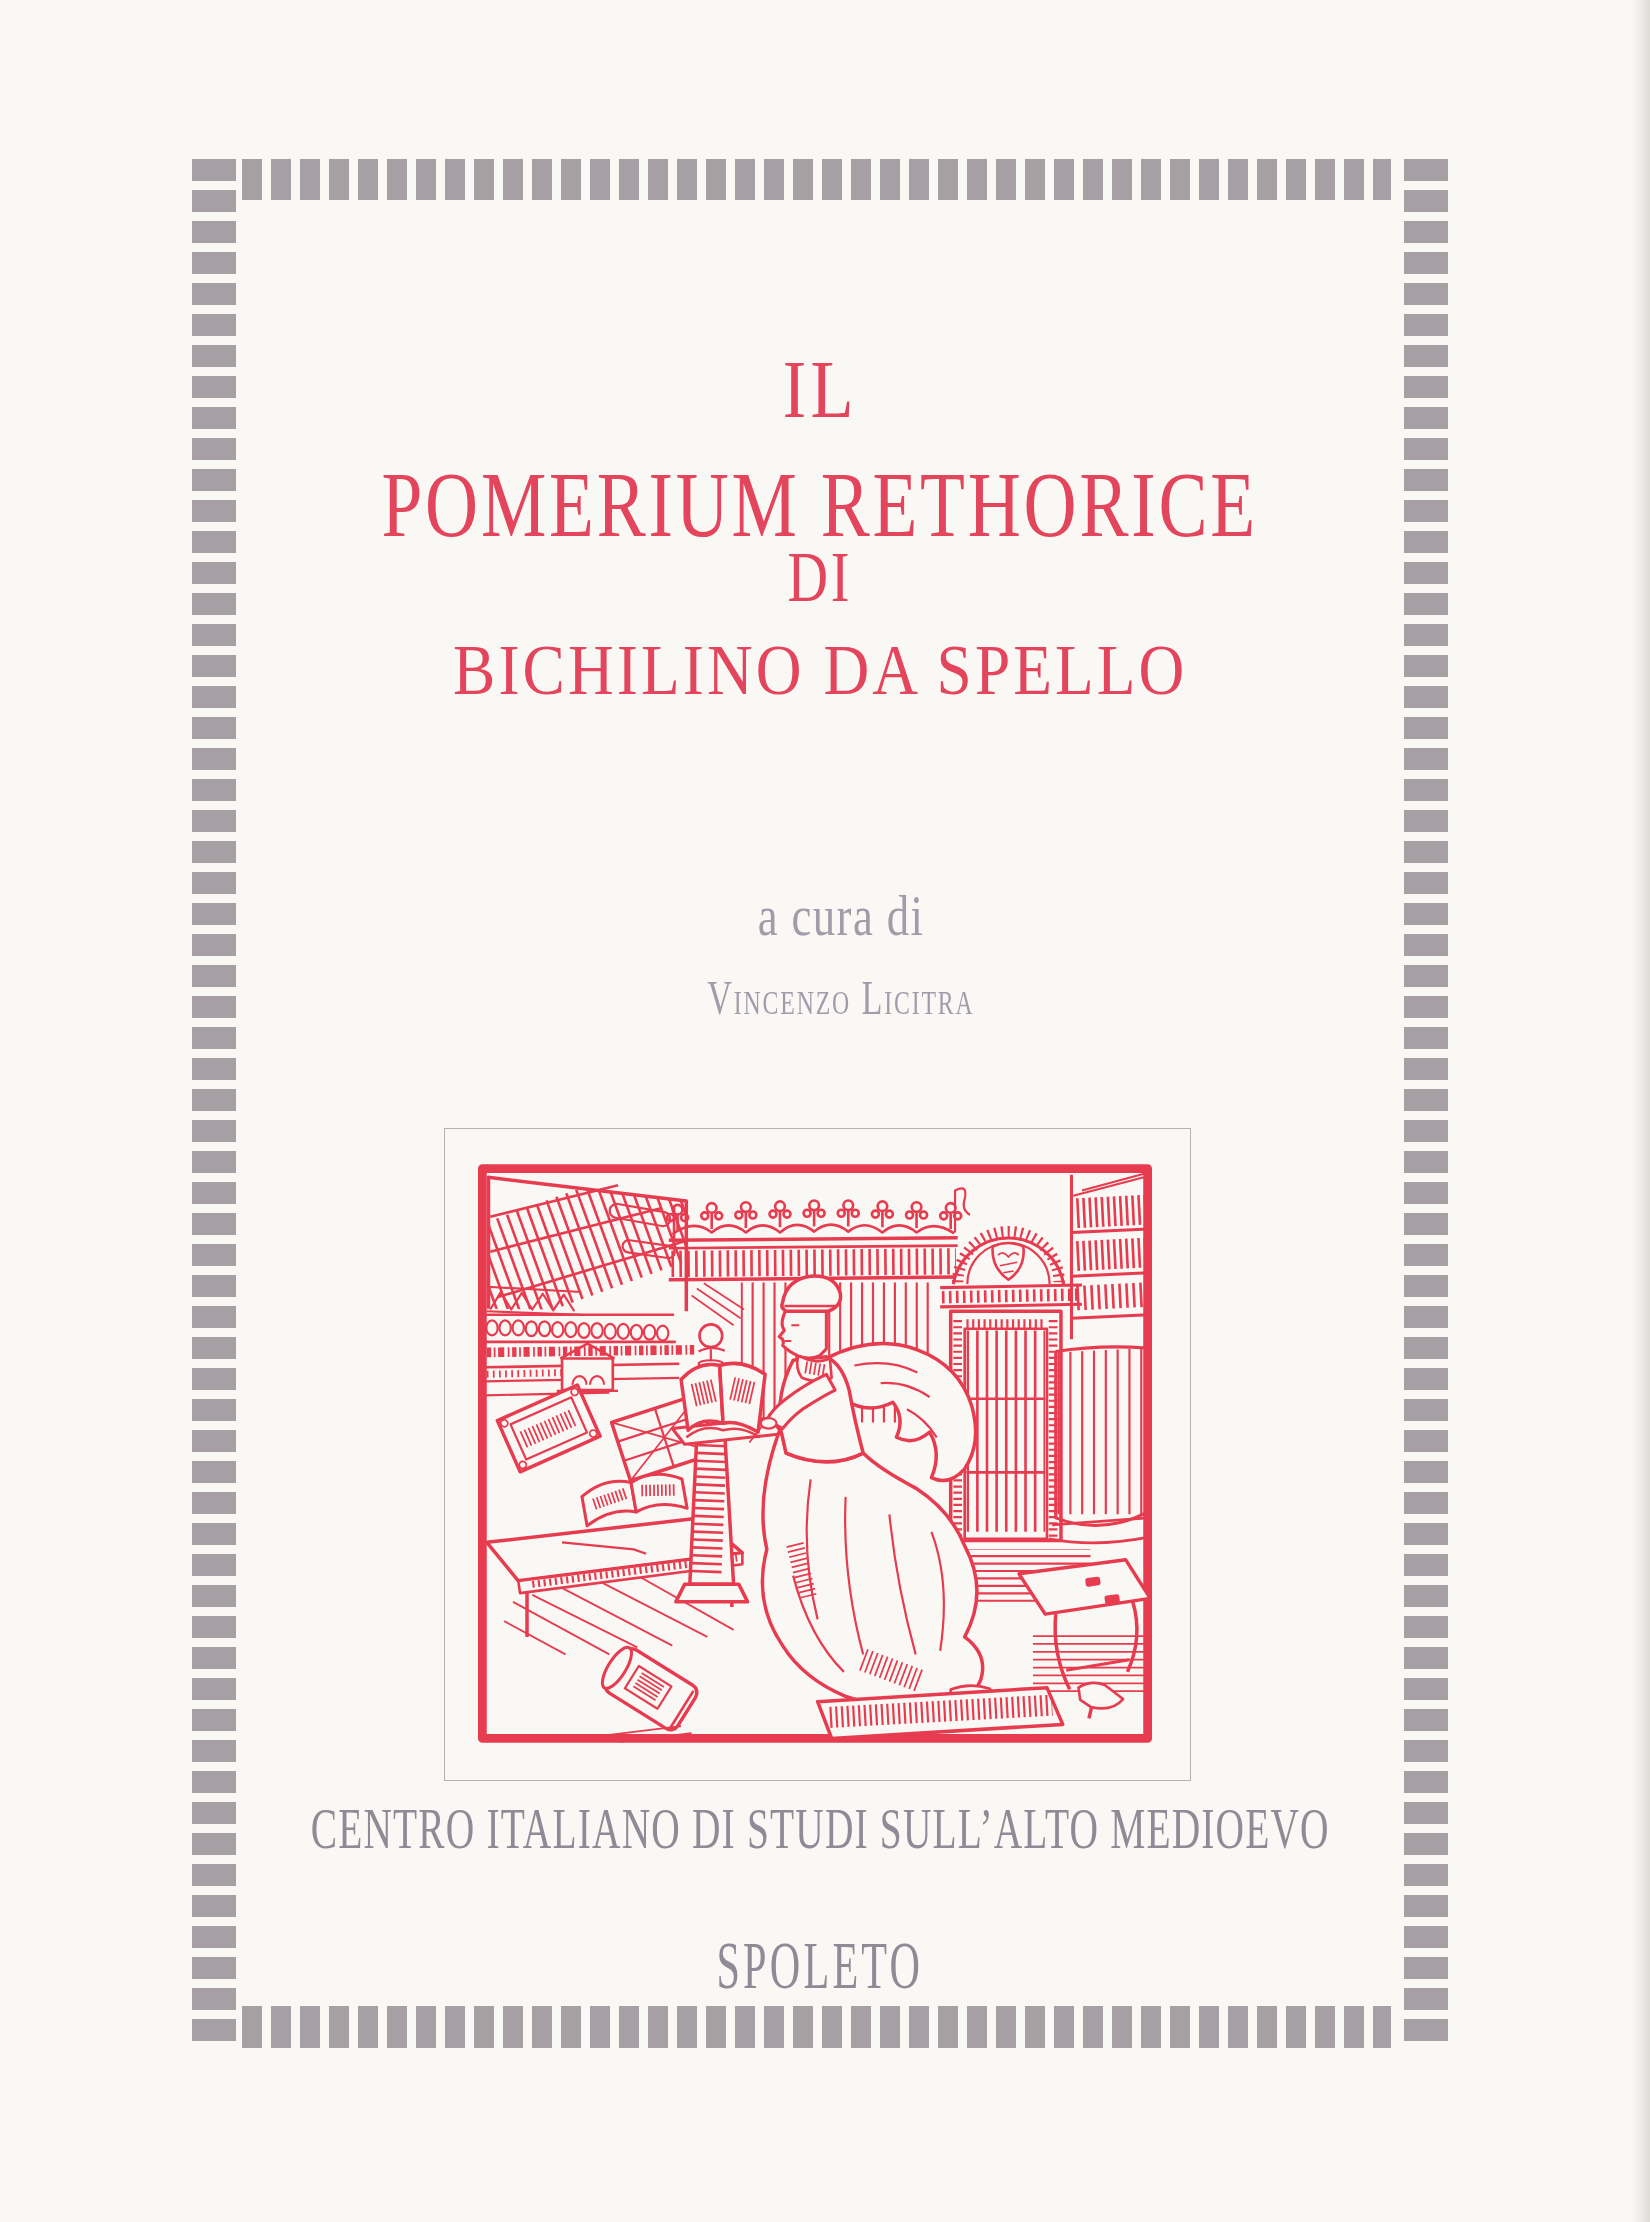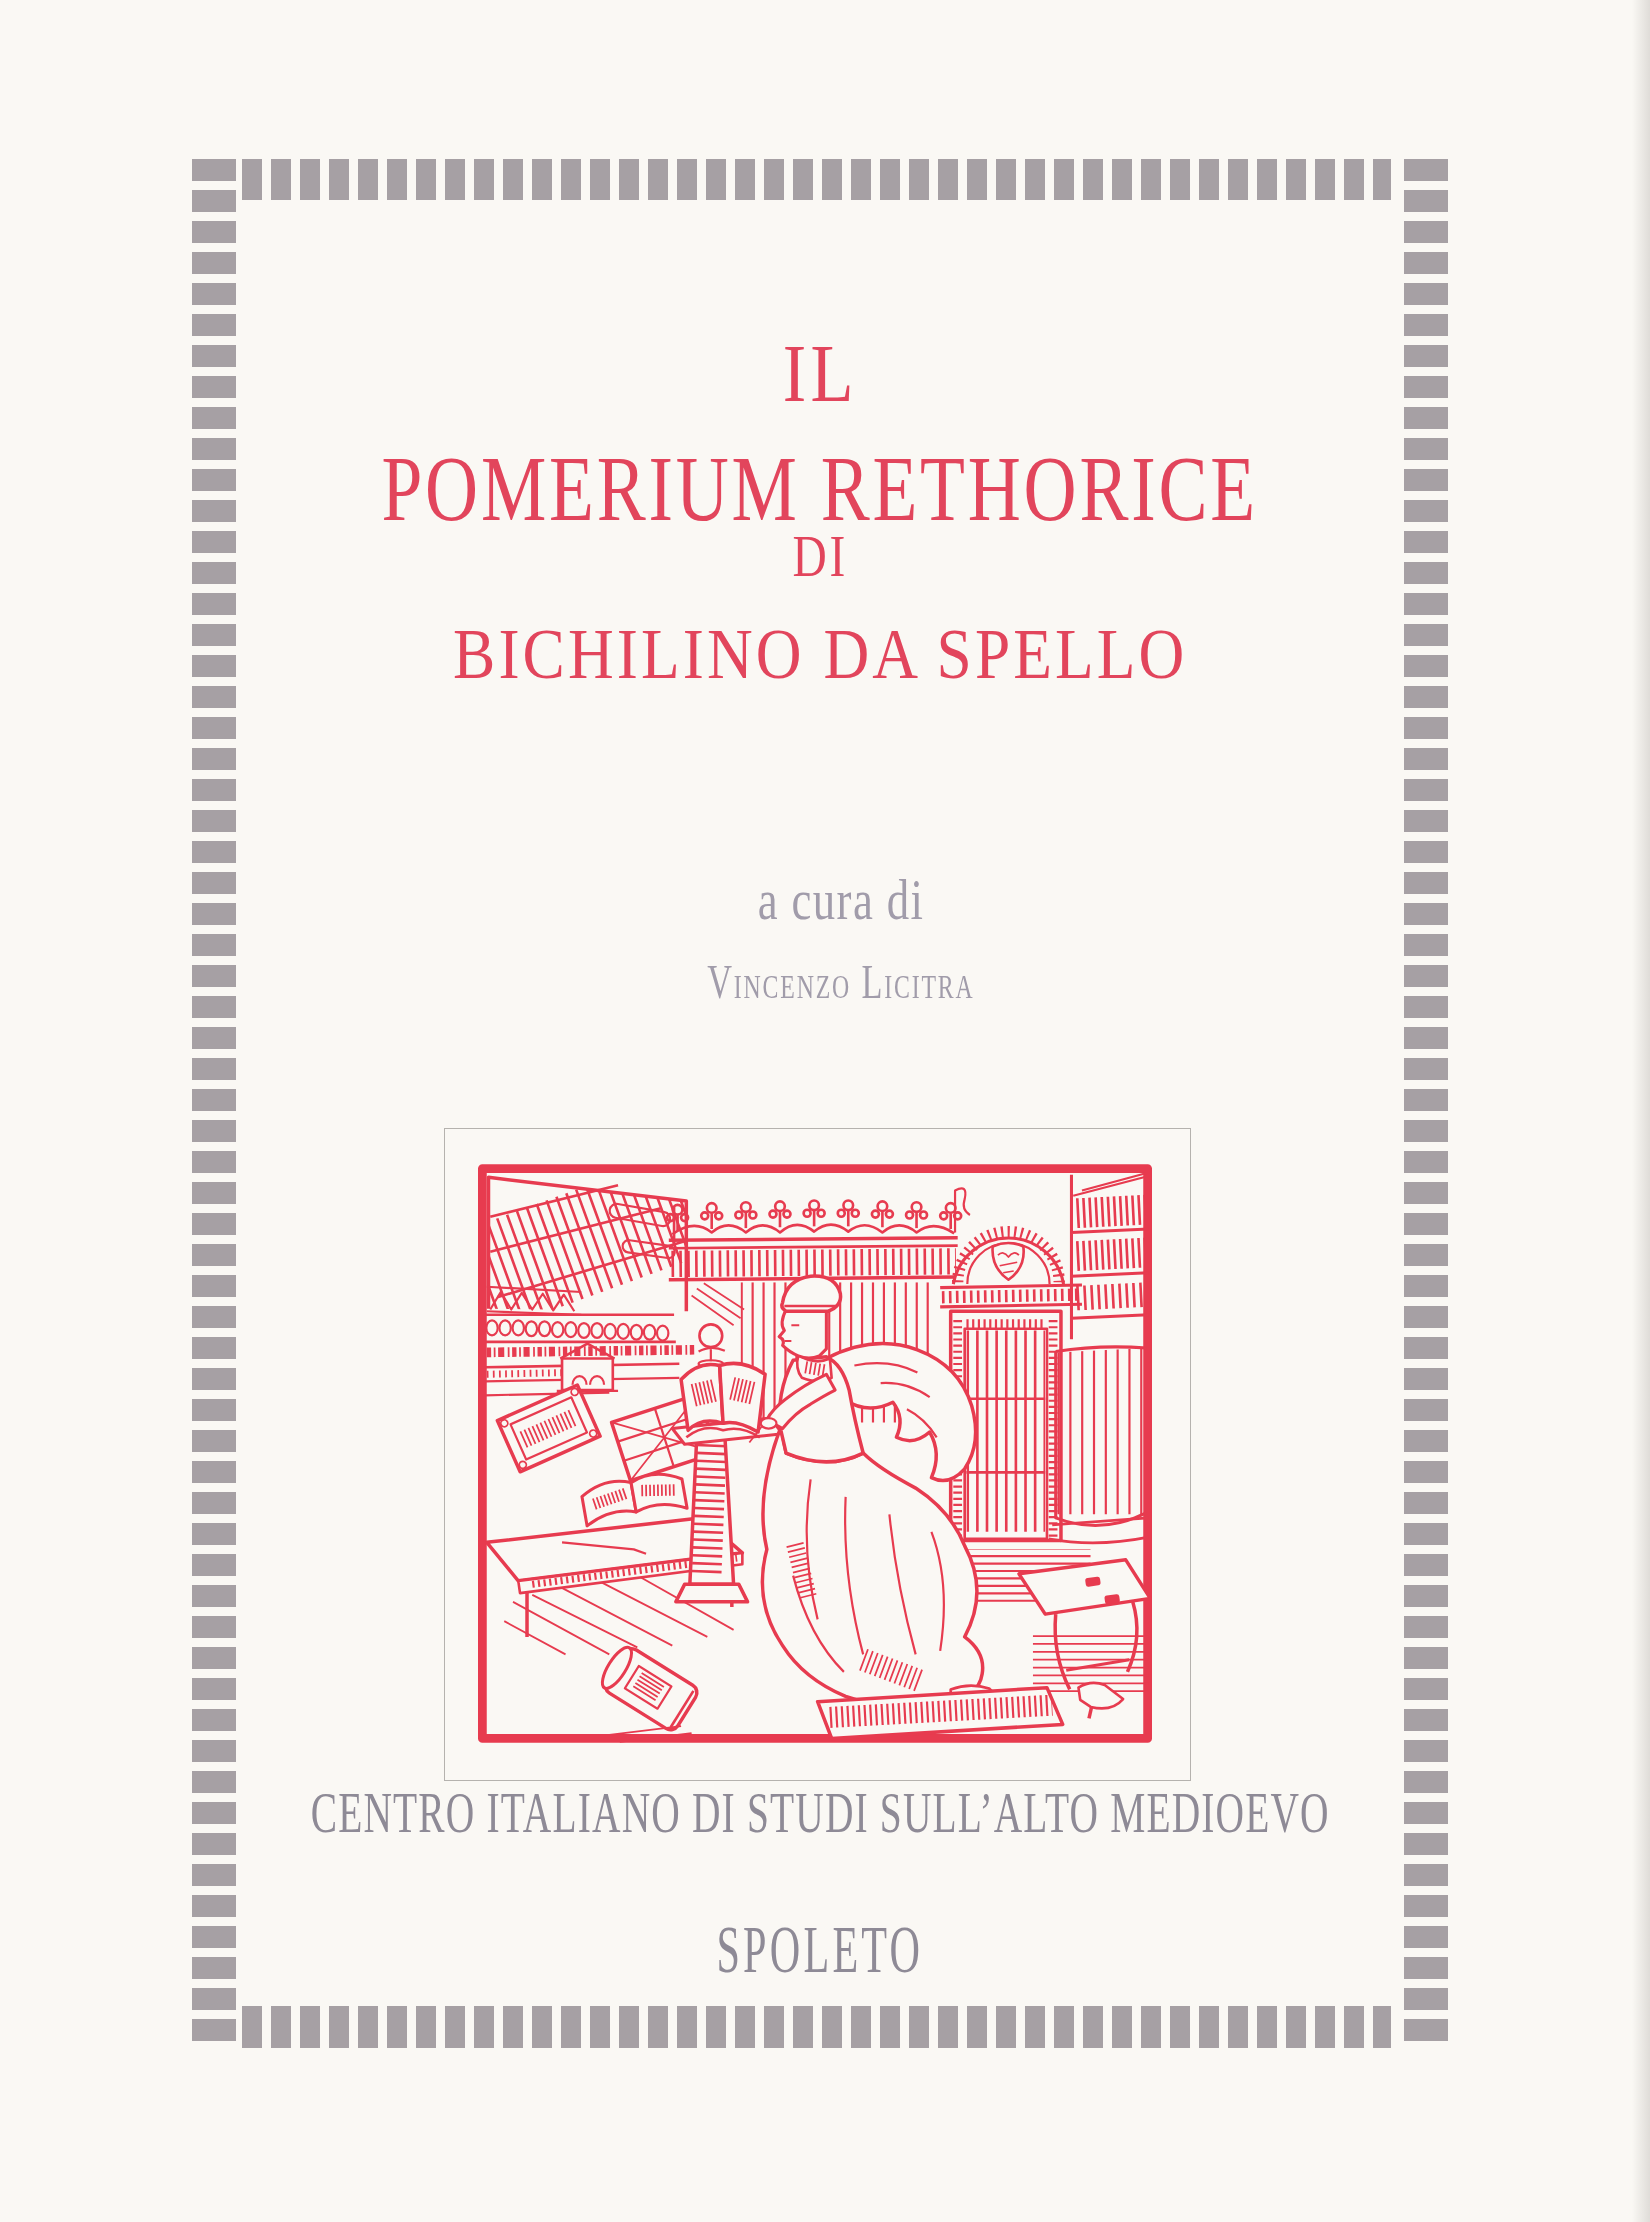--- a/index.html
+++ b/index.html
@@ -9,21 +9,21 @@
     font-family:"Liberation Serif","DejaVu Serif",serif;
   }
   .scan-edge{position:absolute;top:0;right:0;width:19px;height:100%;
     background:linear-gradient(to right, rgba(120,114,110,0), rgba(120,114,110,.22));}
   
   .bar-row{position:absolute;left:242px;width:1149px;height:41px;
     background:repeating-linear-gradient(to right,var(--border-gray,#a6a0a4) 0 20px,transparent 20px 29px);}
   .bar-col{position:absolute;top:159px;width:44px;height:1890px;
     background:repeating-linear-gradient(to bottom,var(--border-gray,#a6a0a4) 0 22px,transparent 22px 31px);}
   
-  .cline{position:absolute;left:0;width:1640px;text-align:center;line-height:1;white-space:nowrap;}
+  .cline{position:absolute;left:0;width:1640px;text-align:center;line-height:1;white-space:nowrap;margin-top:16px;}
   .cline span{display:inline-block;transform-origin:50% 50%;}
   .title{color:var(--title-red,#e2455c);}
   .edit{color:var(--editor-gray,#a19caa);padding-left:21px;}
   .pub{color:var(--publisher-gray,#8e8a96);}
   .sc{font-variant:small-caps;text-decoration:underline;}
   
   .ill-frame{position:absolute;left:444px;top:1128px;width:747px;height:653px;
     border:1.7px solid var(--frame-gray,#b5b2ae);box-sizing:border-box;}
   #woodcut{position:absolute;left:33px;top:35px;width:674px;height:579px;overflow:visible;}
   #woodcut *{vector-effect:none;}
@@ -34,21 +34,21 @@
 </head>
 <body>
 
 <div class="bar-row" style="top:159px"></div>
 <div class="bar-row" style="top:2006px;height:42px"></div>
 <div class="bar-col" style="left:192px"></div>
 <div class="bar-col" style="left:1404px"></div>
 
 <div class="cline title" style="top:332px;font-size:83px"><span style="transform:scaleX(.85);letter-spacing:5.2px">IL</span></div>
 <div class="cline title" style="top:442px;font-size:93px"><span style="transform:scaleX(.79);letter-spacing:3.5px">POMERIUM RETHORICE</span></div>
-<div class="cline title" style="top:526px;font-size:60px"><span style="transform:scaleX(.79);letter-spacing:3.5px">DI</span></div>
+<div class="cline title" style="top:526px;font-size:71px"><span style="transform:scaleX(.79);letter-spacing:3.5px">DI</span></div>
 <div class="cline title" style="top:618px;font-size:72px"><span style="transform:scaleX(.88);letter-spacing:3.5px">BICHILINO DA SPELLO</span></div>
 
 <div class="cline edit" style="top:872px;font-size:56px"><span style="transform:scaleX(.8);letter-spacing:1.7px">a cura di</span></div>
 <div class="cline edit sc" style="top:957px;font-size:49px"><span style="transform:scaleX(.7);letter-spacing:2.6px">Vincenzo Licitra</span></div>
 
 <div class="ill-frame">
   <svg id="woodcut" viewBox="0 0 770 661" xmlns="http://www.w3.org/2000/svg">
     <desc>Rose-red woodcut printer's device: a medieval scholar in cap and flowing robe seated at a revolving pedestal lectern reading a large open book, in a study with sloped writing desks and books, a beaded cornice, gothic cresting, an arched doorway bearing an eagle shield, a bookshelf, a curtained bed, a small bench and a toppled ink pot.</desc>
     <defs>
       <clipPath id="cpCab">

